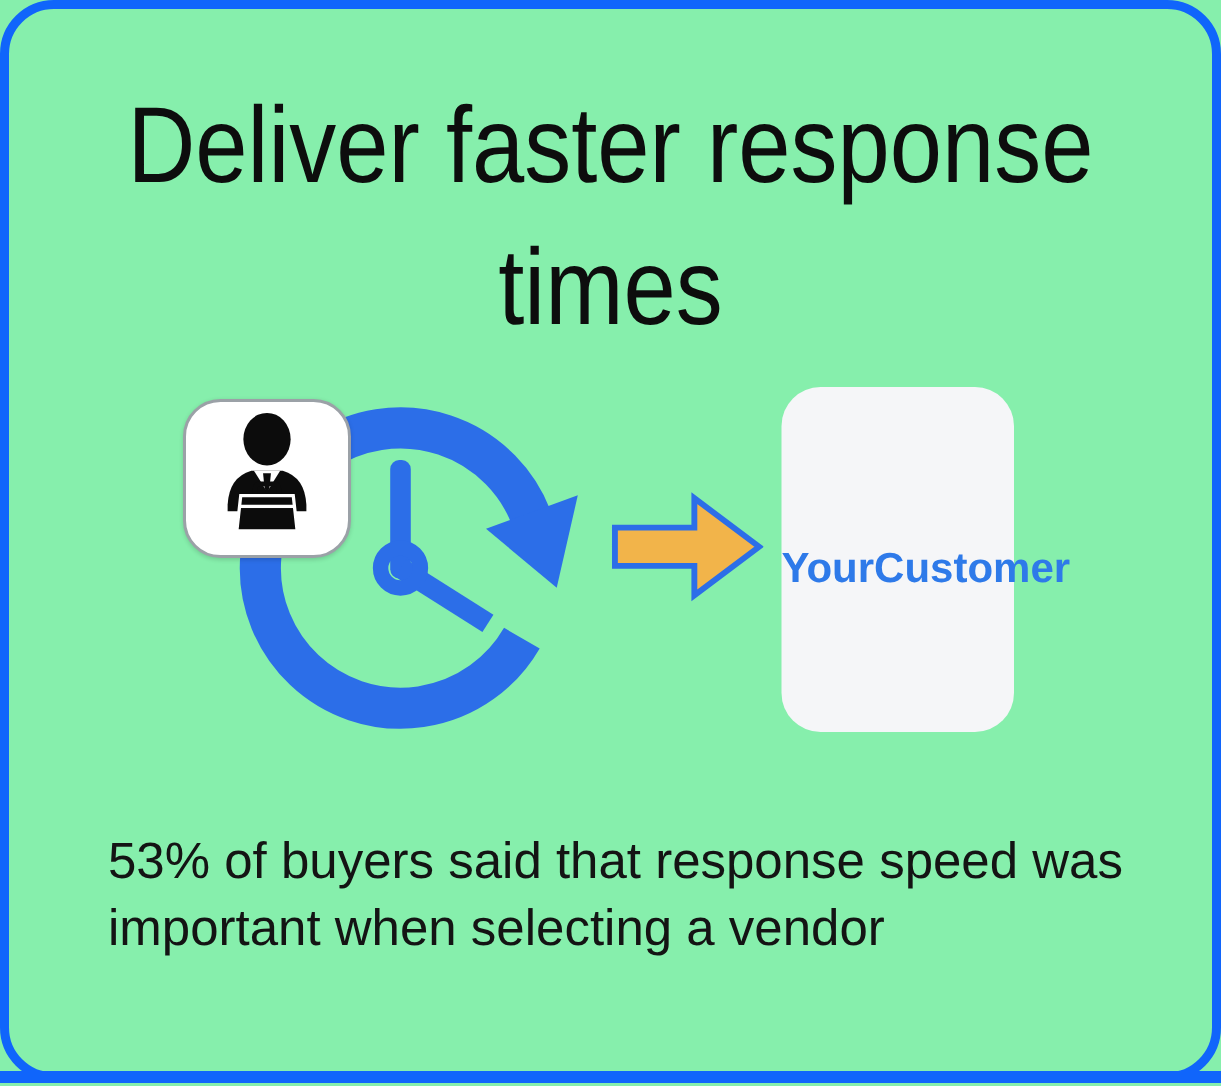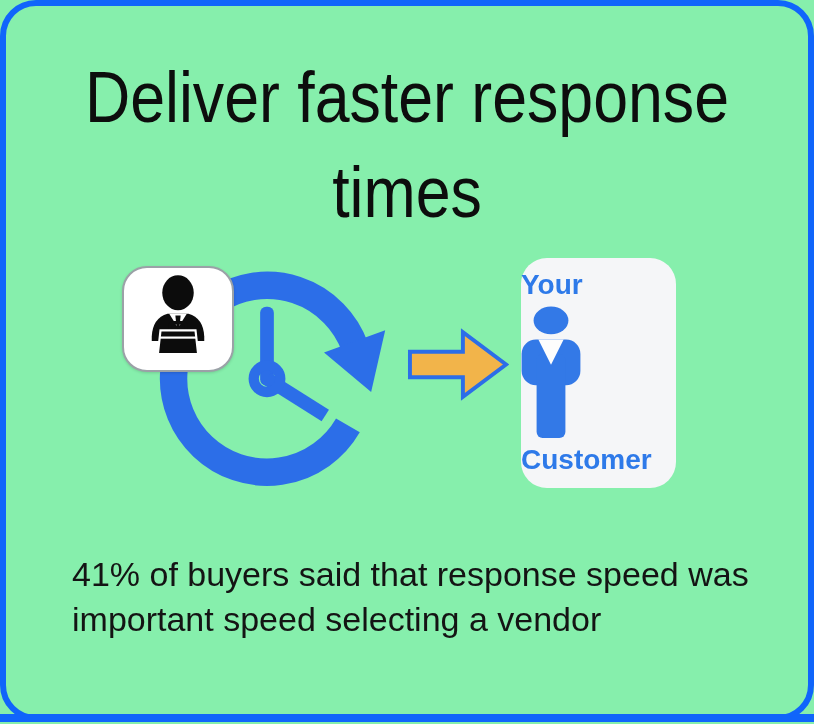--- a/index.html
+++ b/index.html
@@ -44,21 +44,21 @@
     background:#ffffff;border:2px solid #9BA1A7;border-radius:25px;
     box-sizing:border-box;z-index:3;
     display:flex;align-items:center;justify-content:center;
     box-shadow:0 1px 3px rgba(0,0,0,0.15);
   }
   .agent-svg{width:56px;height:88px;}
   .arrow-svg{position:absolute;left:407px;top:327px;width:102px;height:75px;z-index:2;}
   .customer-card{
     position:absolute;left:521px;top:258px;width:155px;height:230px;
     background:#F5F6F8;border-radius:26px;z-index:2;
-    display:flex;flex-direction:column;align-items:flex-start;
+    display:flex;flex-direction:row;align-items:center;
     padding-top:11px;box-sizing:border-box;
   }
   .customer-label{
     font-size:28px;font-weight:700;color:#2E7AE9;line-height:32px;
   }
   .person-svg{width:60px;height:132px;margin:5px 0 6px 0;}
   .stat{
     position:absolute;left:72px;top:552px;margin:0;
     font-size:34px;line-height:45px;color:#141414;font-weight:400;
   }
@@ -110,17 +110,17 @@
         <rect x="1" y="56" width="98" height="76" rx="24" fill="#3379E7"></rect>
         <rect x="26" y="80" width="48" height="140" rx="10" fill="#3379E7"></rect>
         <polygon points="29,56 50,98 71,56" fill="#FDFDFD"></polygon>
       </svg>
       <div class="customer-label">Customer</div>
     </div>
 
   </div>
 
   <p class="stat">
-    <span>41% of buyers said that response speed was</span>
-    <span>important speed selecting a vendor</span>
+    <span>53% of buyers said that response speed was</span>
+    <span>important when selecting a vendor</span>
   </p>
 
 </div>
 
 </body></html>

